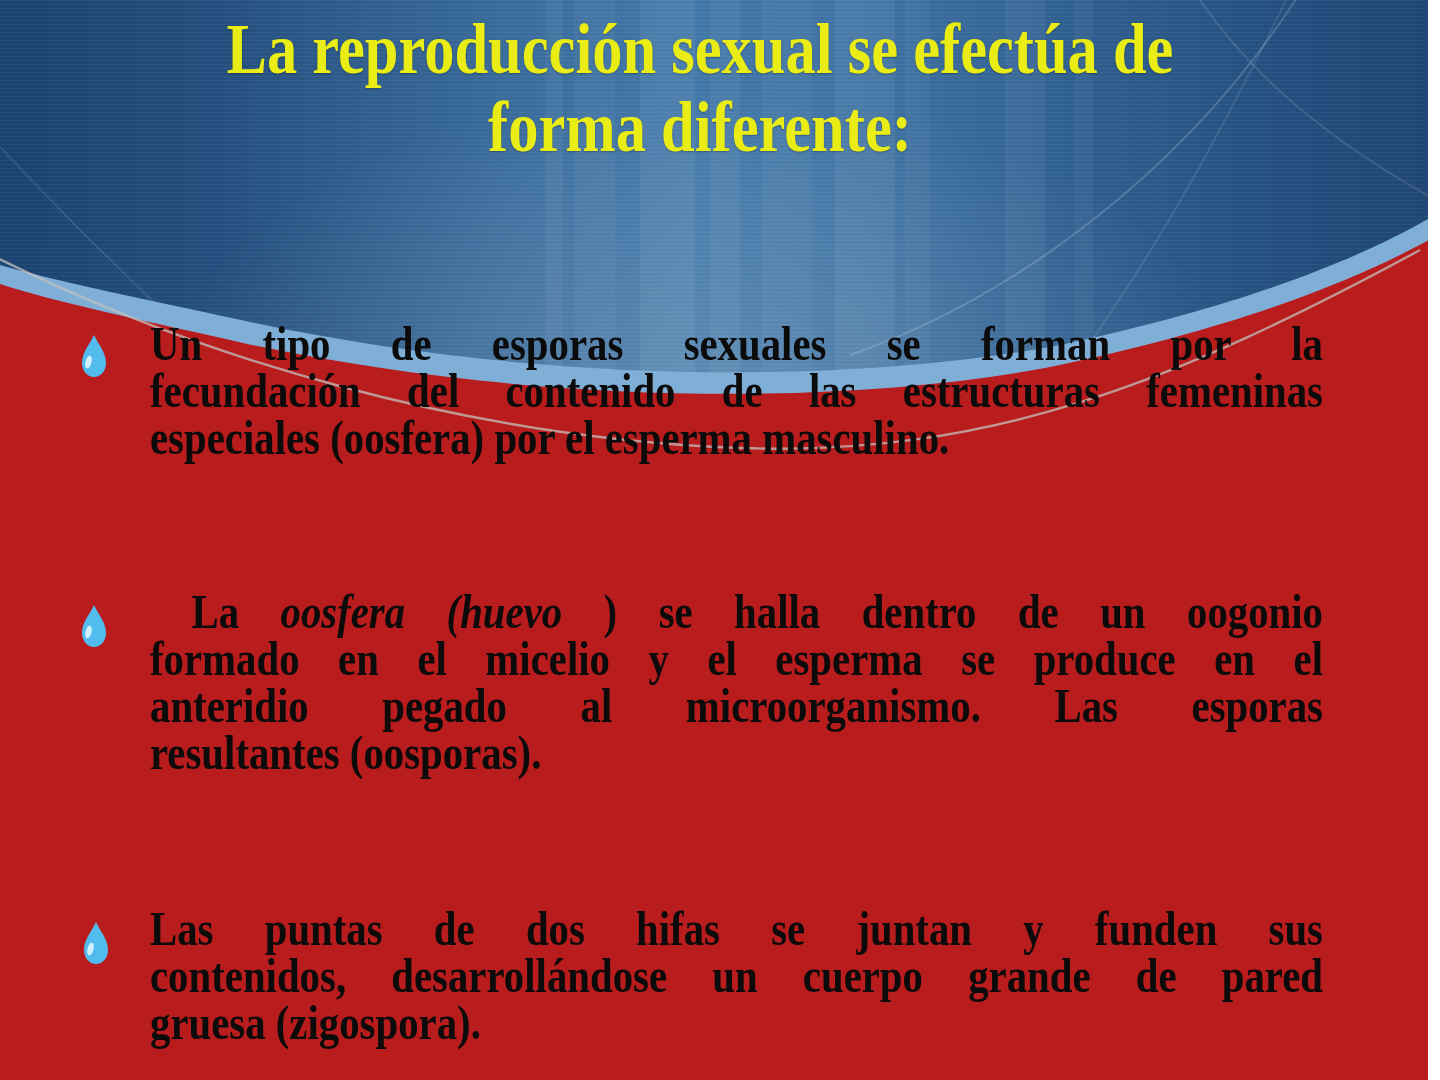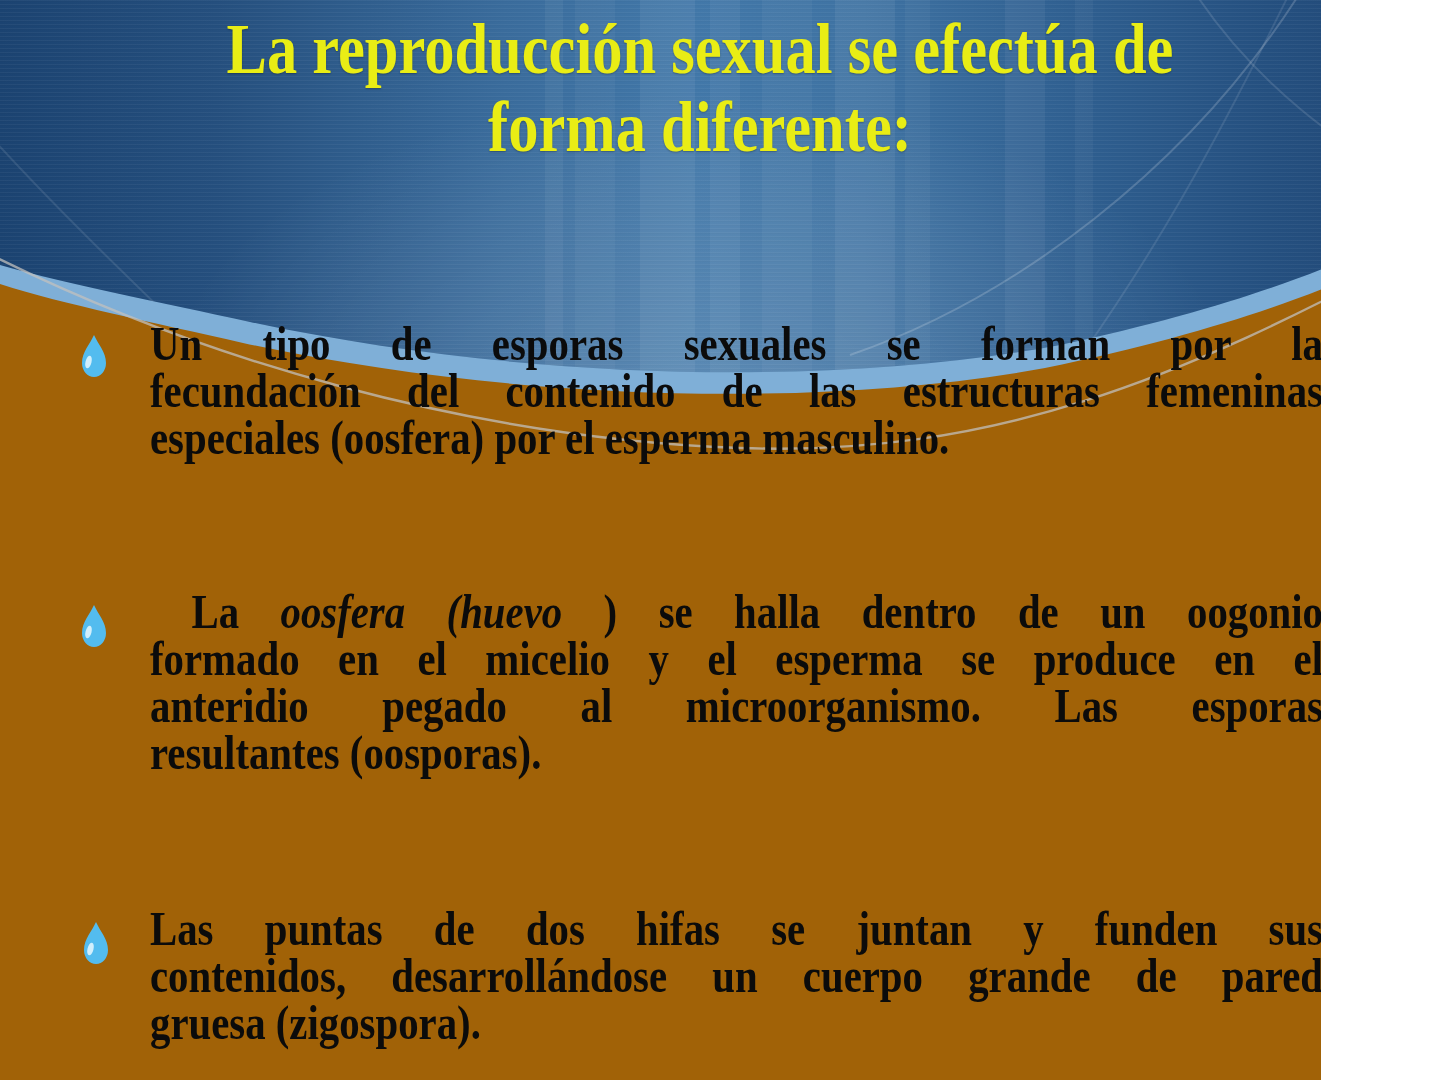--- a/index.html
+++ b/index.html
@@ -1,17 +1,17 @@
 <!DOCTYPE html>
 <html><head>
 <meta charset="utf-8">
 <style>
   html,body{margin:0;padding:0;background:#ffffff;}
-  .slide{position:relative;width:1276px;height:1080px;overflow:hidden;background:#a16207;
-         font-family:"Liberation Serif", serif;padding-left:45px;}
+  .slide{position:relative;width:1428px;height:1080px;overflow:hidden;background:#b91c1c;
+         font-family:"Liberation Serif", serif;}
   svg{display:block;}
   .header-svg{position:absolute;left:0;top:0;}
   .scanlines{position:absolute;left:0;top:0;width:1440px;height:480px;pointer-events:none;
      clip-path:path('M0,0 H1440 V212 C1380,248 1270,300 1060,345 C830,388 520,380 250,322 C160,302 70,285 0,265 Z');
      background:repeating-linear-gradient(180deg, rgba(255,255,255,.045) 0 1px, rgba(0,0,0,0.015) 1px 2px, transparent 2px 4px);}
   .hairline-svg{position:absolute;left:0;top:0;pointer-events:none;}
   .title{position:absolute;left:0;top:10px;width:1440px;text-align:center;
          font-weight:bold;font-size:72px;line-height:78px;letter-spacing:0px;
          transform:translateX(-20px) scaleX(0.84);transform-origin:50% 0;
          text-shadow:0 1px 2px rgba(0,0,0,.28);}

